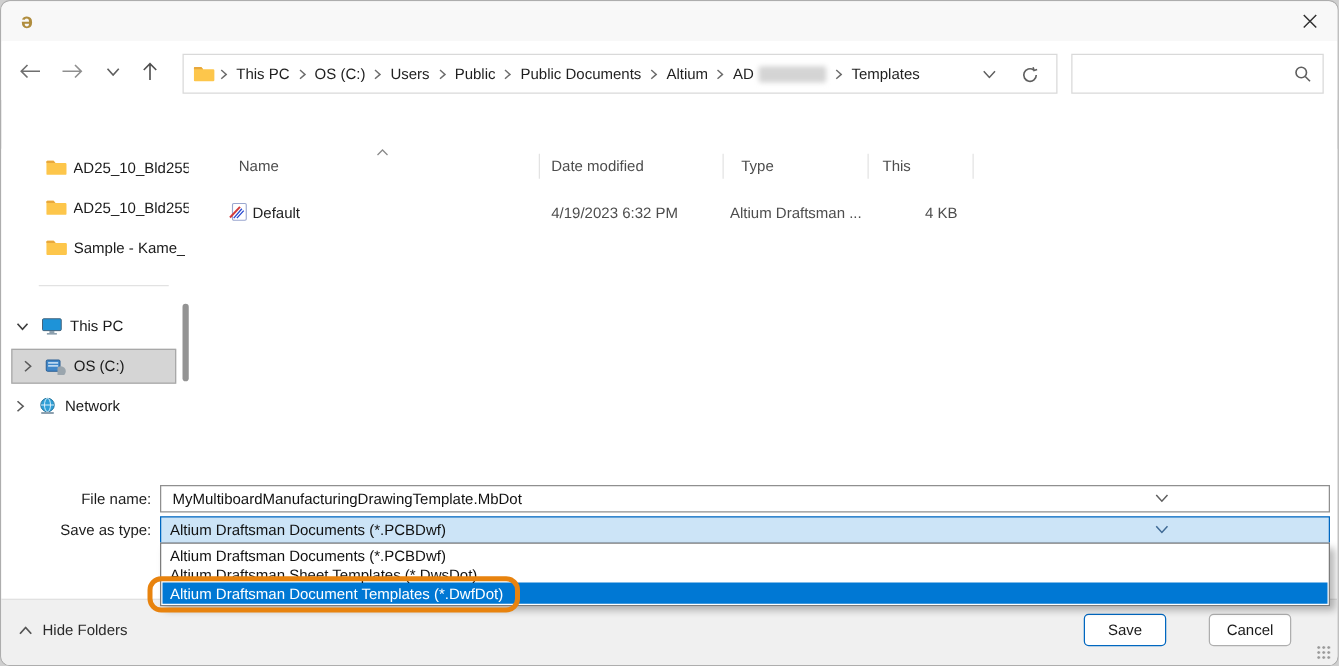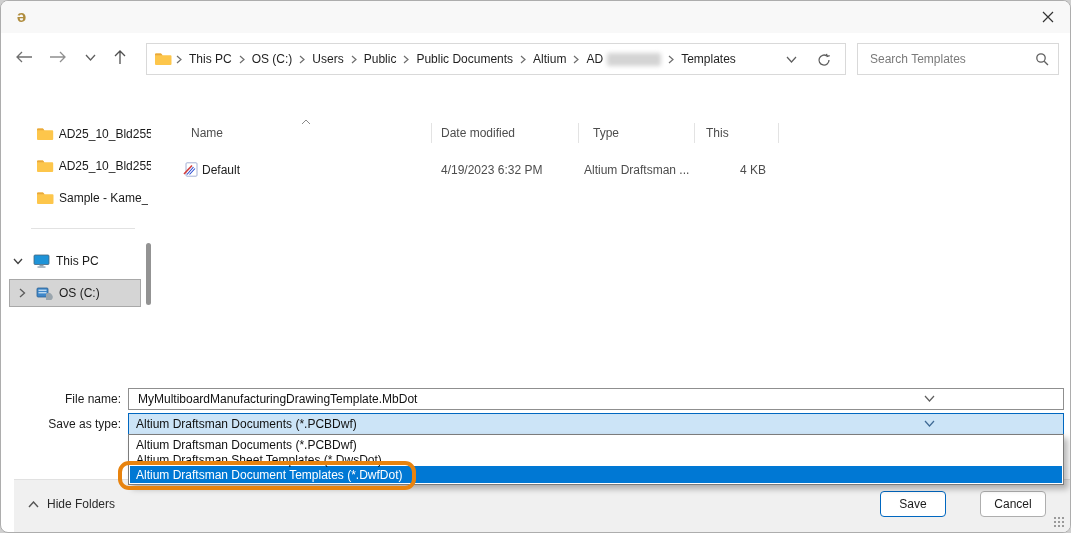--- a/index.html
+++ b/index.html
@@ -66,21 +66,21 @@
   .dropdown{position:absolute;left:127px;top:433px;width:936px;height:51px;background:#fff;border:1px solid #7c7c7c;
             box-shadow:4px 4px 6px rgba(0,0,0,0.28);z-index:8;}
   .dd-item{position:absolute;left:1px;right:1px;height:15px;display:flex;align-items:center;padding-left:6px;color:#111;white-space:nowrap;overflow:hidden;}
   .dd-item.sel{background:#0078d4;color:#fff;height:17px;}
 
   
   .annotation{position:absolute;left:117px;top:460px;width:298px;height:29px;border:4px solid #e8830e;border-radius:11px;
               z-index:10;pointer-events:none;}
 
   
-  .footer{position:absolute;left:0;top:478px;right:0;bottom:0;background:#f0f0f0;border-top:1px solid #e1e1e1;margin-left:13px;}
+  .footer{position:absolute;left:0;top:478px;right:0;bottom:0;background:#f0f0f0;border-top:1px solid #e1e1e1;}
   .hide-folders{position:absolute;left:14px;top:17px;display:flex;align-items:center;color:#2a2a2a;}
   .btn{position:absolute;top:11px;width:66px;height:26px;border-radius:4px;background:#fff;display:flex;
        align-items:center;justify-content:center;color:#1a1a1a;}
   .btn-save{left:866px;border:1px solid #0067c0;}
   .btn-cancel{left:966px;border:1px solid #aeaeae;}
   .grip{position:absolute;right:5px;bottom:4px;width:12px;height:12px;
         background-image:radial-gradient(circle,#9a9a9a 1px,transparent 1.2px);background-size:4px 4px;background-position:bottom right;}
   svg{display:block;}
 </style>
 </head>
@@ -180,21 +180,20 @@
       </span>
       <span class="bc-refresh">
         <svg width="14" height="14" viewBox="0 0 14 14">
               <path d="M12 7 A5 5 0 1 1 9.8 2.9" fill="none" stroke="#5f5f5f" stroke-width="1.3"></path>
               <path d="M9.5 0.8 L10.2 3.4 L12.7 2.6" fill="none" stroke="#5f5f5f" stroke-width="1.3"></path>
             </svg>
       </span>
     </div>
 
     <div class="search-box">
-      <input placeholder="Search Templates" style="">
       <span class="search-ico">
         <svg width="14" height="14" viewBox="0 0 14 14">
               <circle cx="6" cy="6" r="4.2" fill="none" stroke="#5f5f5f" stroke-width="1.3"></circle>
               <path d="M9.2 9.2 L13 13" stroke="#5f5f5f" stroke-width="1.3"></path>
             </svg>
       </span>
     </div>
   </div>
 
 
@@ -247,20 +246,34 @@
           </span>
       <svg style="margin-left:10px;" width="17" height="13" viewBox="0 0 17 13">
             <rect x="1" y="1" width="11" height="9" rx="1" fill="#3f87c9" stroke="#2c5f92" stroke-width="0.8"></rect>
             <rect x="2.5" y="2.6" width="8" height="1.4" fill="#bcd8ef"></rect>
             <rect x="2.5" y="5" width="8" height="1.4" fill="#bcd8ef"></rect>
             <path d="M10 7 a4 4 0 1 1 0 6 z" fill="#9aa5ad"></path>
           </svg>
       <span class="tree-label" style="margin-left:6px;">OS (C:)</span>
     </div>
 
+    <div class="tree-row" style="top:192px;">
+      <span class="chev" style="margin-left:12px;">
+            <svg width="7" height="10" viewBox="0 0 7 10">
+              <path d="M1 1 L5.5 5 L1 9" fill="none" stroke="#5a5a5a" stroke-width="1.3"></path>
+            </svg>
+          </span>
+      <svg style="margin-left:10px;" width="16" height="14" viewBox="0 0 16 14">
+            <circle cx="8" cy="6" r="5.4" fill="#2f9fd6" stroke="#21739c" stroke-width="0.8"></circle>
+            <ellipse cx="8" cy="6" rx="2.4" ry="5.4" fill="none" stroke="#d8eefb" stroke-width="0.8"></ellipse>
+            <path d="M2.6 6 H13.4" stroke="#d8eefb" stroke-width="0.8"></path>
+            <rect x="3" y="11.6" width="10" height="1.6" fill="#8da0ae"></rect>
+          </svg>
+      <span class="tree-label" style="margin-left:6px;">Network</span>
+    </div>
 
     <div class="tree-scroll"></div>
 
     <div class="sort-caret">
       <svg width="10" height="6" viewBox="0 0 10 6">
             <path d="M1 5 L5 1 L9 5" fill="none" stroke="#8a8a8a" stroke-width="1"></path>
           </svg>
     </div>
     <div class="col-head" style="left:190px;">Name</div>
     <div class="col-head" style="left:440px;">Date modified</div>

